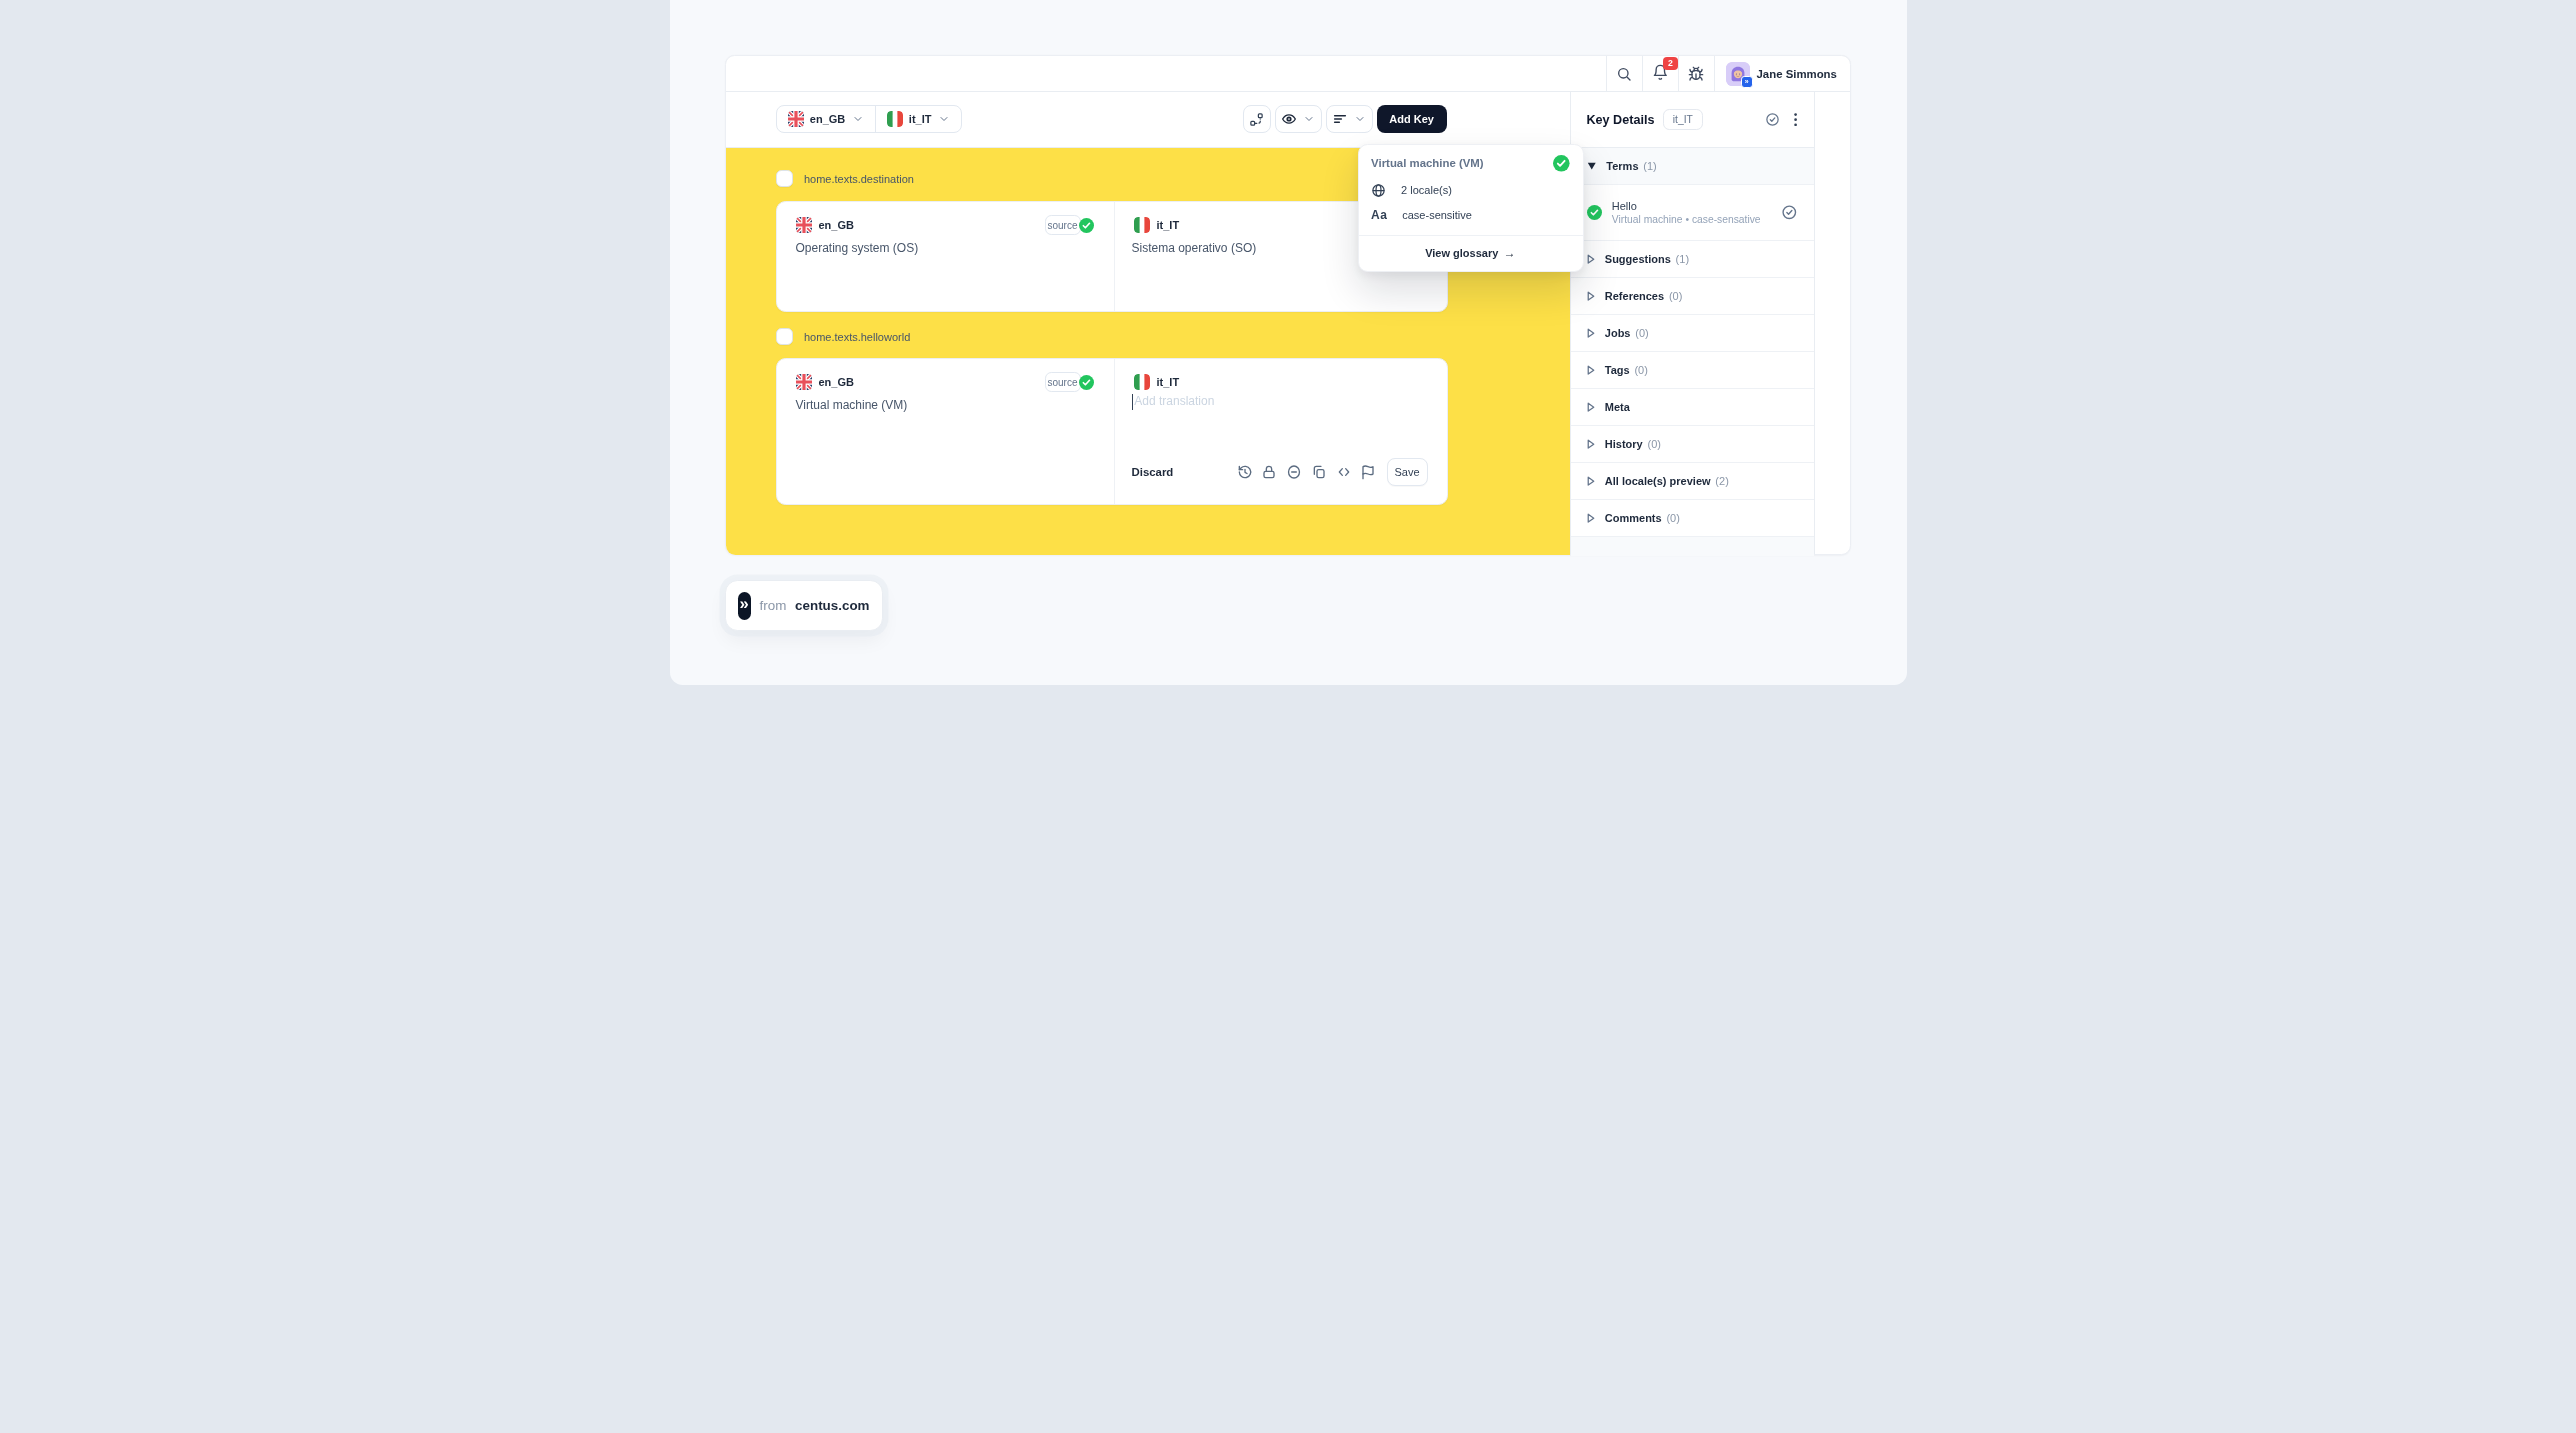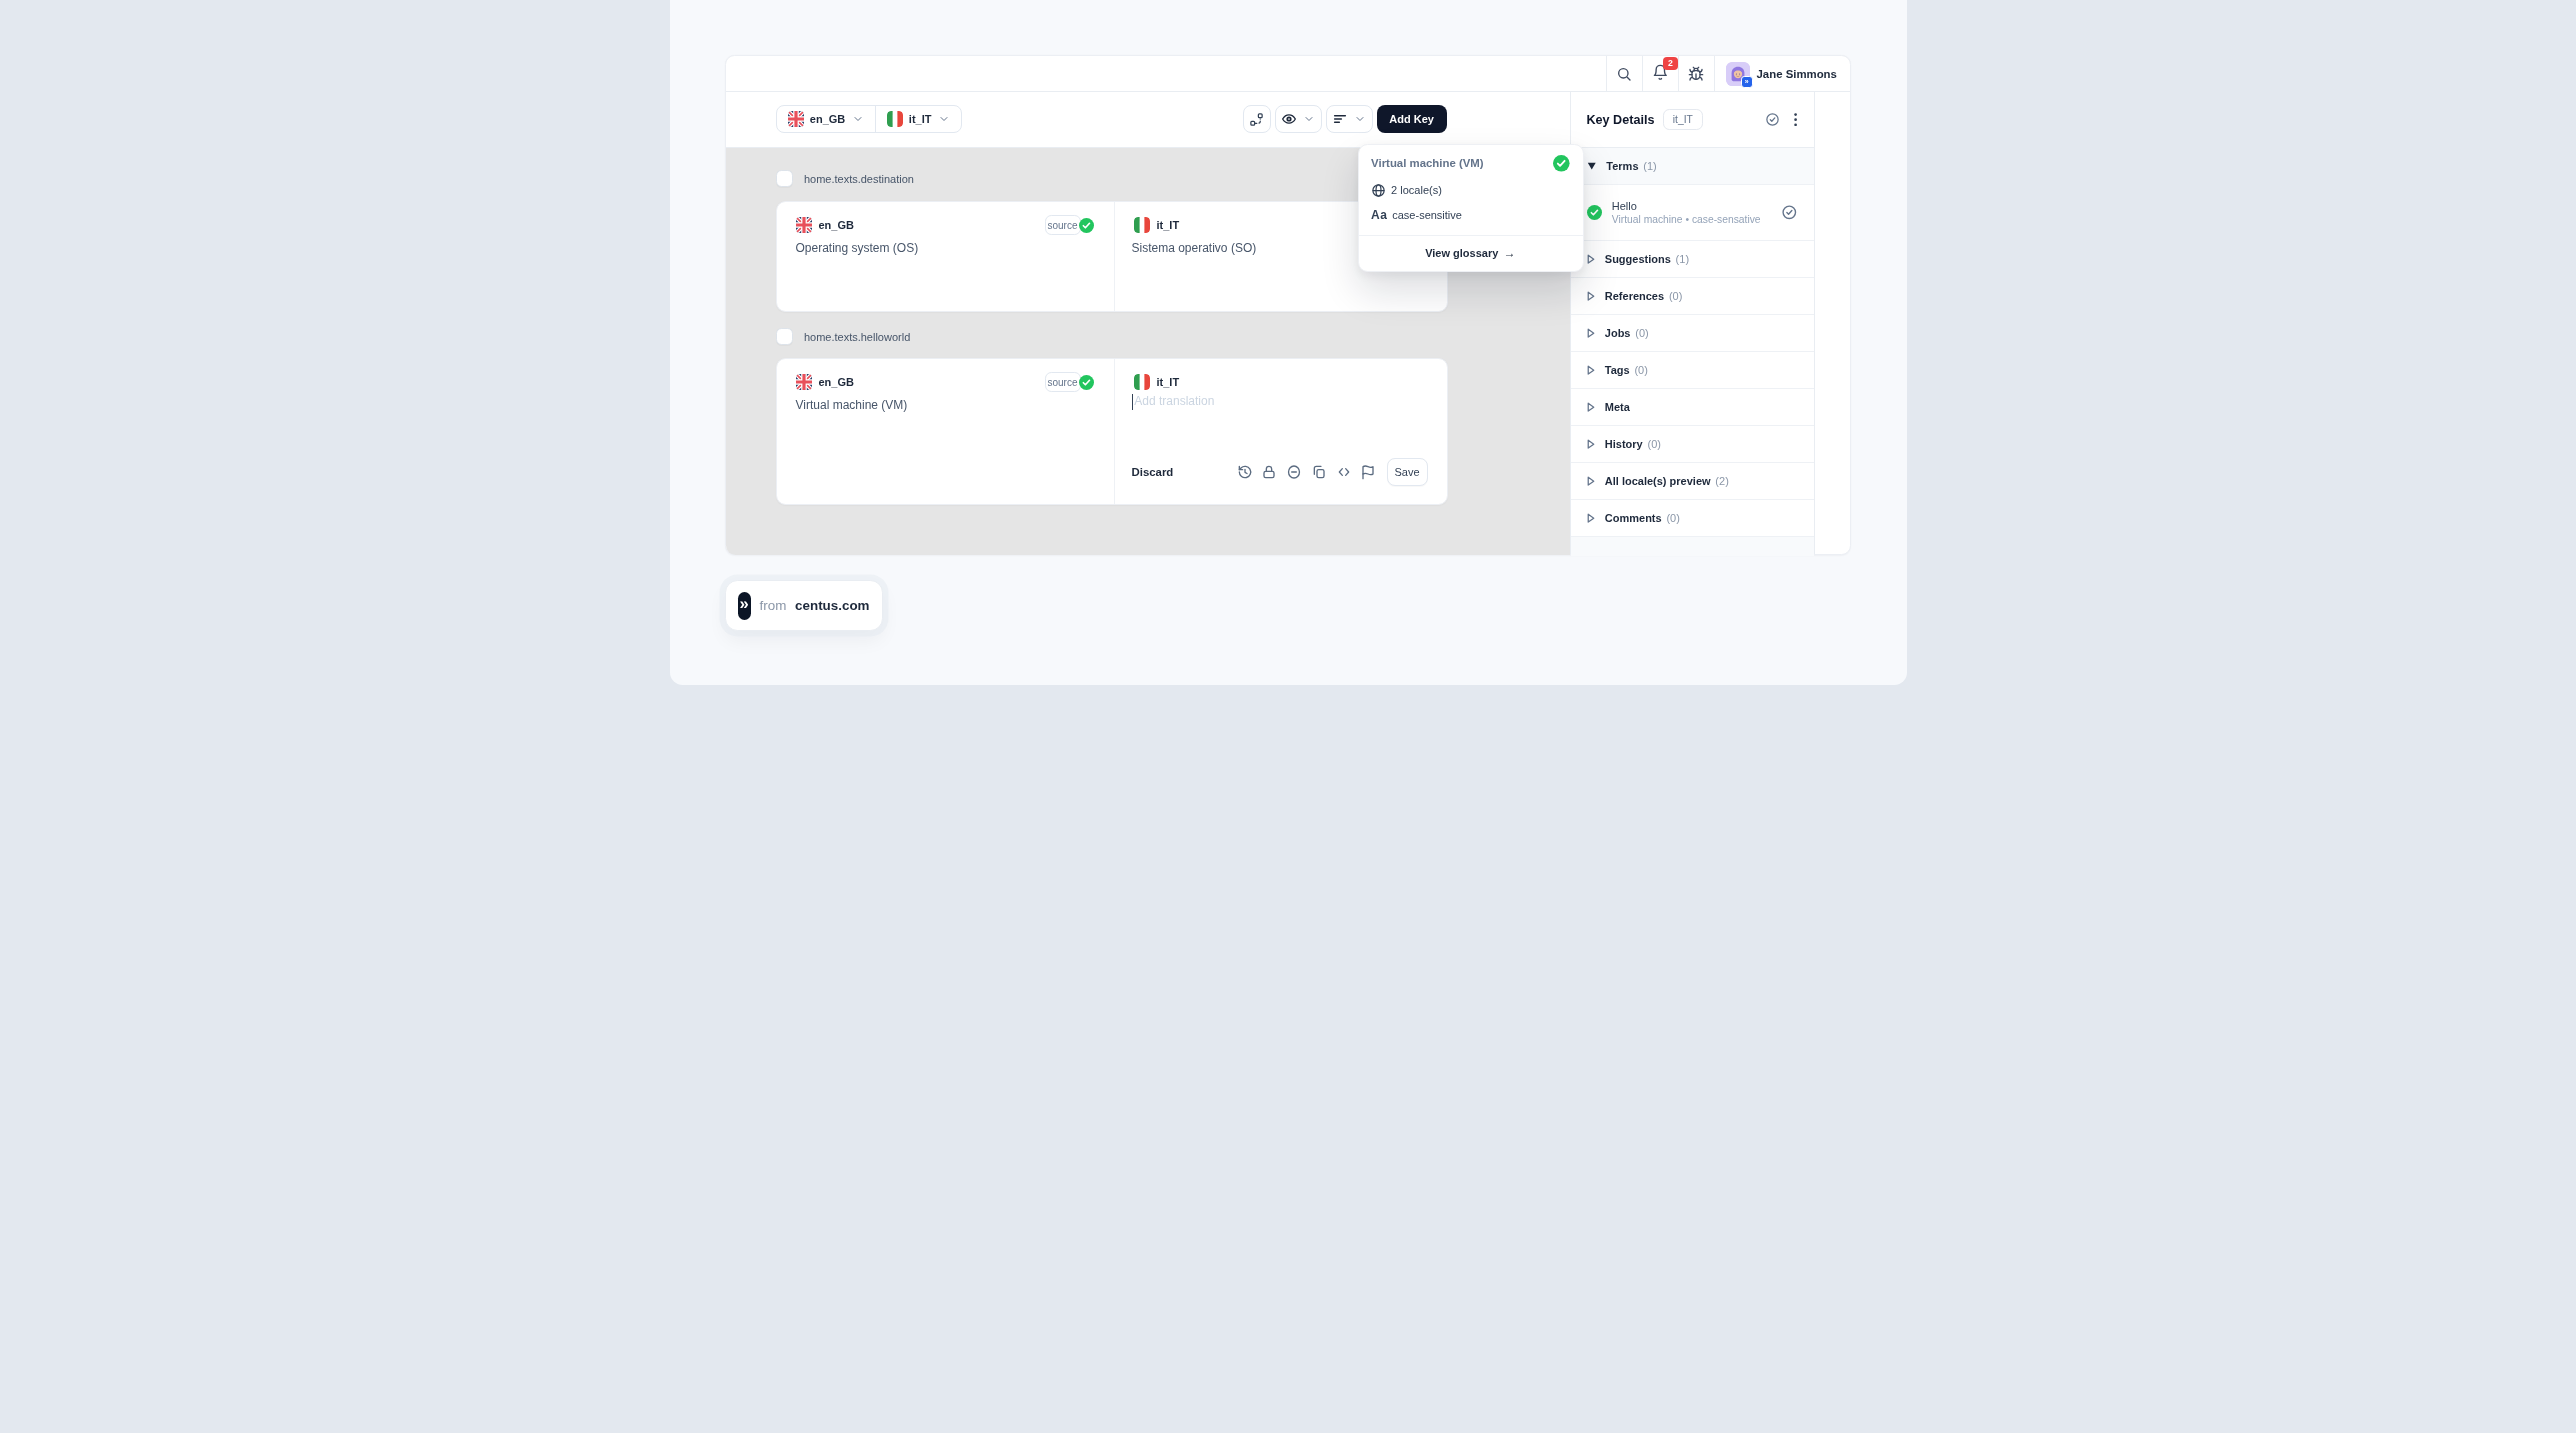--- a/index.html
+++ b/index.html
@@ -29,21 +29,21 @@
   .lang-btn + .lang-btn { border-left:0.8px solid #e2e8f0; }
   .lang-code { font-size:11px; font-weight:700; color:#1e293b; }
   .flag { border-radius:4px; display:block; flex:0 0 auto; }
   .tool-cluster { position:absolute; right:123px; top:13.4px; height:28px; display:flex; gap:4px; }
   .tool-btn { height:28px; background:#fff; border:0.8px solid #e2e8f0; border-radius:8px; display:flex; align-items:center; justify-content:center; gap:5.5px; cursor:pointer; }
   .tool-btn.sq { width:28px; }
   .tool-btn.wide { width:47px; }
   .addkey { height:28px; padding:0 12.6px; background:#0f172a; border-radius:8px; color:#fff; font-size:11px; font-weight:700; display:flex; align-items:center; cursor:pointer; border:none; }
 
   
-  .content { position:absolute; left:0; top:92px; width:844px; height:407px; background:#e5e5e5; border-radius:0 0 0 9.5px; }
+  .content { position:absolute; left:0; top:92px; width:844px; height:407px; background:#fde047; border-radius:0 0 0 9.5px; }
   .keyrow { position:absolute; left:50px; display:flex; align-items:center; gap:11px; }
   .cbox { width:17.4px; height:17.4px; background:#fff; border:0.8px solid #dde3ea; border-radius:5.5px; box-shadow:0 0.8px 0.8px rgba(15,23,42,.03); cursor:pointer; }
   .keyname { font-size:11px; color:#475569; }
   .card { position:absolute; left:50px; width:672px; background:#fff; border:0.8px solid #eceff4; border-radius:9.5px; box-shadow:0 0.8px 1.6px rgba(15,23,42,.03); }
   .card .vdiv { position:absolute; left:337px; top:0; bottom:0; width:0.8px; background:#eef1f5; }
   .cell-head { position:absolute; top:15px; display:flex; align-items:center; gap:7px; }
   .src-pill { position:absolute; top:13.4px; left:256px; width:36px; height:20px; border:0.8px solid #e2e8f0; border-radius:6.3px; display:flex; align-items:center; justify-content:center; font-size:10px; color:#64748b; background:#fff;margin-left:12px; }
   .gcheck { position:absolute; top:16px; left:302px; }
   .cell-text { position:absolute; font-size:12px; color:#475569; }
   .placeholder { color:#cbd5e1; }
@@ -70,21 +70,21 @@
   .kd-term-title { font-size:11px; color:#334155; font-weight:500; }
   .kd-term-sub { font-size:10.3px; color:#94a3b8; }
   .kd-strip { height:19px; background:#f8fafc; }
 
   
   .popup { position:absolute; left:688px; top:144px; width:226px; background:#fff; border:0.8px solid #eef0f4; border-radius:9.5px; box-shadow:0 19px 38px rgba(15,23,42,.14), 0 3.2px 9.5px rgba(15,23,42,.06); z-index:50; }
   .pp-sec { padding:10.3px 12.6px 11px; }
   .pp-sec + .pp-sec { border-top:0.8px solid #eef1f5; }
   .pp-title-row { display:flex; align-items:flex-start; justify-content:space-between; margin-bottom:11px; }
   .pp-title { font-size:11.4px; font-weight:700; color:#64748b; padding-top:1.6px; }
-  .pp-row { display:flex; align-items:center; gap:5px; margin:10.3px 0 1.6px; }
+  .pp-row { display:flex; align-items:center; gap:15px; margin:10.3px 0 1.6px; }
   .pp-row-txt { font-size:11px; color:#334155; }
   .aa { font-weight:700; color:#334155; font-size:12px; letter-spacing:0.4px; }
   .pp-label { font-size:10px; font-weight:700; color:#64748b; margin-bottom:8px; }
   .pp-desc { font-size:11px; color:#475569; line-height:16px; }
   .pp-trow { display:flex; align-items:center; gap:9.5px; margin:9.5px 0 2.4px; }
   .pp-foot { height:36px; display:flex; align-items:center; justify-content:center; gap:5.5px; border-top:0.8px solid #eef1f5; cursor:pointer; }
   .pp-foot span { font-size:11px; font-weight:700; color:#1e293b; }
 
   
   .brand { position:absolute; left:55px; top:580px; width:158px; height:51px; background:#fff; border:0.8px solid #e9edf2; border-radius:12.6px; box-shadow:0 0 0 5.5px rgba(226,232,240,.45), 0 9.5px 19px rgba(15,23,42,.05); display:flex; align-items:center; padding:0 12px; gap:8.7px; }

